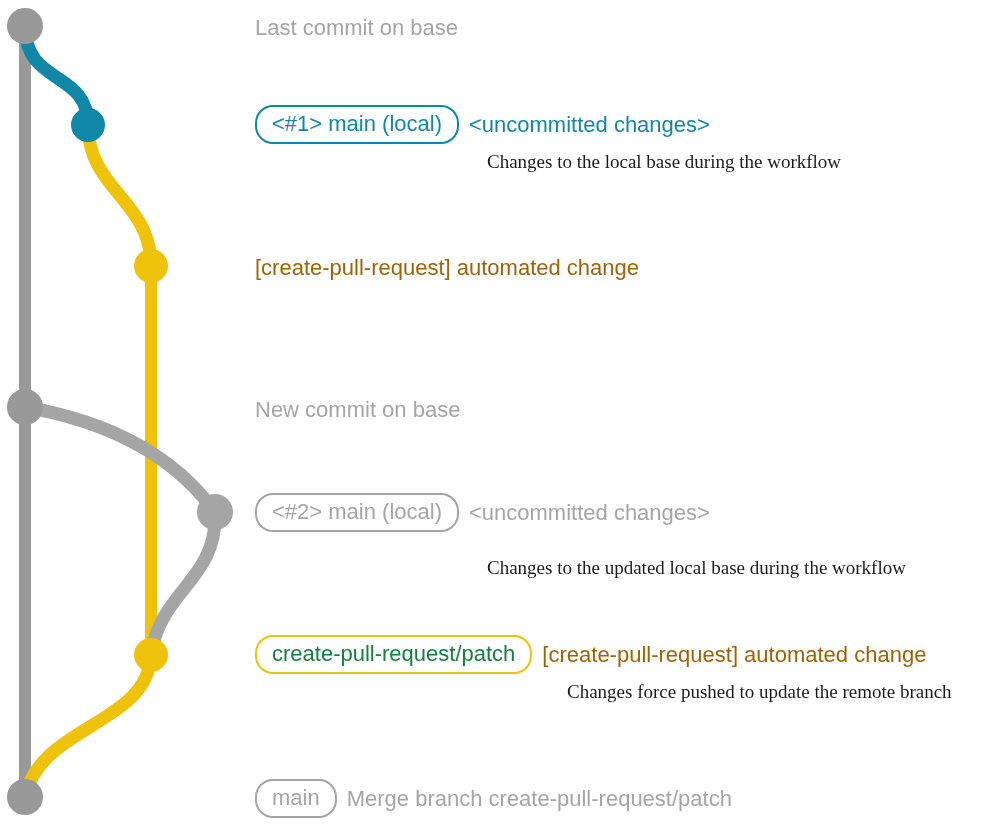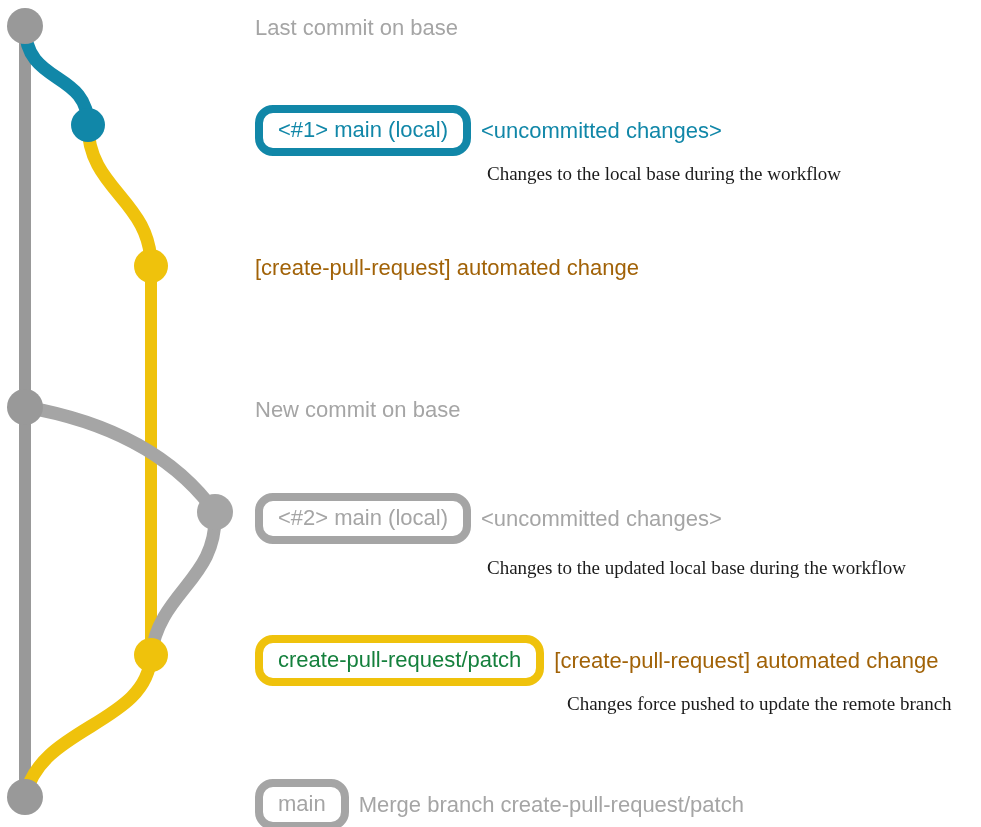--- a/index.html
+++ b/index.html
@@ -43,21 +43,21 @@
   }
 
   .row-inner {
     position: absolute;
     display: block;
   }
 
   .badge {
     display: inline-block;
     box-sizing: border-box;
-    border: 8px solid #000000;
+    border: 2px solid #000000;
     border-radius: 18px;
     color: #999999;
     background: transparent;
     font-size: 22px;
     line-height: 30px;
     padding: 2px 15px 3px 15px;
     white-space: nowrap;
     vertical-align: middle;
     font-family: "Liberation Sans", sans-serif;
   }
@@ -149,21 +149,21 @@
 
   <div class="row" style="top:392px;">
     <div class="row-inner" style="left:255px; top:0;">
       <span class="commit-title gray">New commit on base</span>
     </div>
   </div>
 
   <div class="row" style="top:493px;">
     <div class="row-inner" style="left:255px; top:0;">
       <span class="badge gray">&lt;#2&gt; main (local)</span><span class="spacer-h"></span><span class="commit-title gray">&lt;uncommitted changes&gt;</span>
-      <span class="note" style="margin-left:232px; margin-top:12px;">Changes to the updated local base during the workflow</span>
+      <span class="note" style="margin-left:232px; margin-top:24px;">Changes to the updated local base during the workflow</span>
     </div>
   </div>
 
   <div class="row" style="top:635px;">
     <div class="row-inner" style="left:255px; top:0;">
       <span class="badge yellow">create-pull-request/patch</span><span class="spacer-h"></span><span class="commit-title yellow">[create-pull-request] automated change</span>
       <span class="note" style="margin-left:312px; margin-top:6px;">Changes force pushed to update the remote branch</span>
     </div>
   </div>
 

